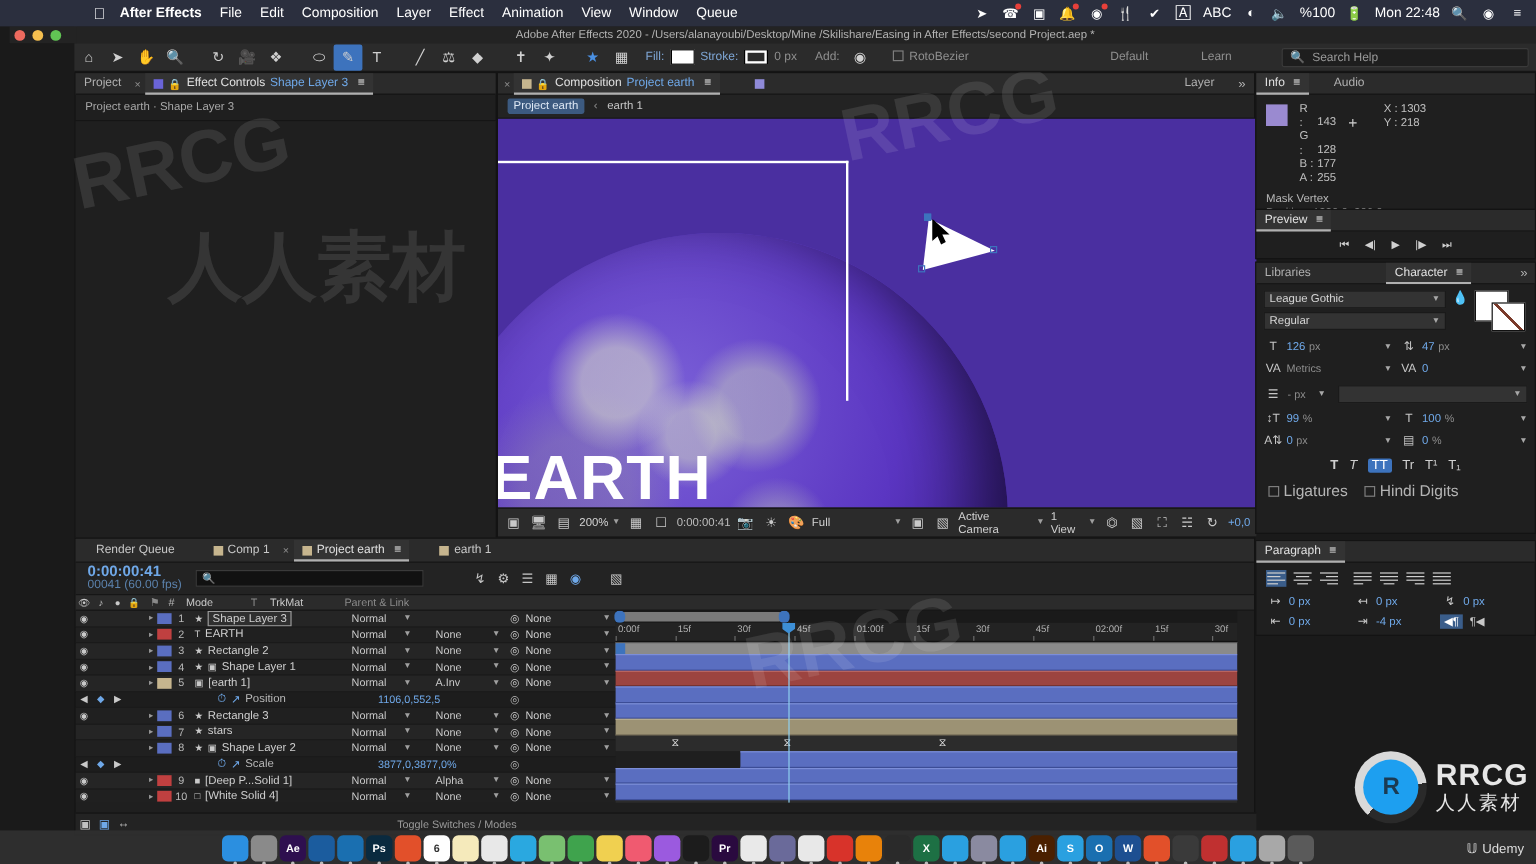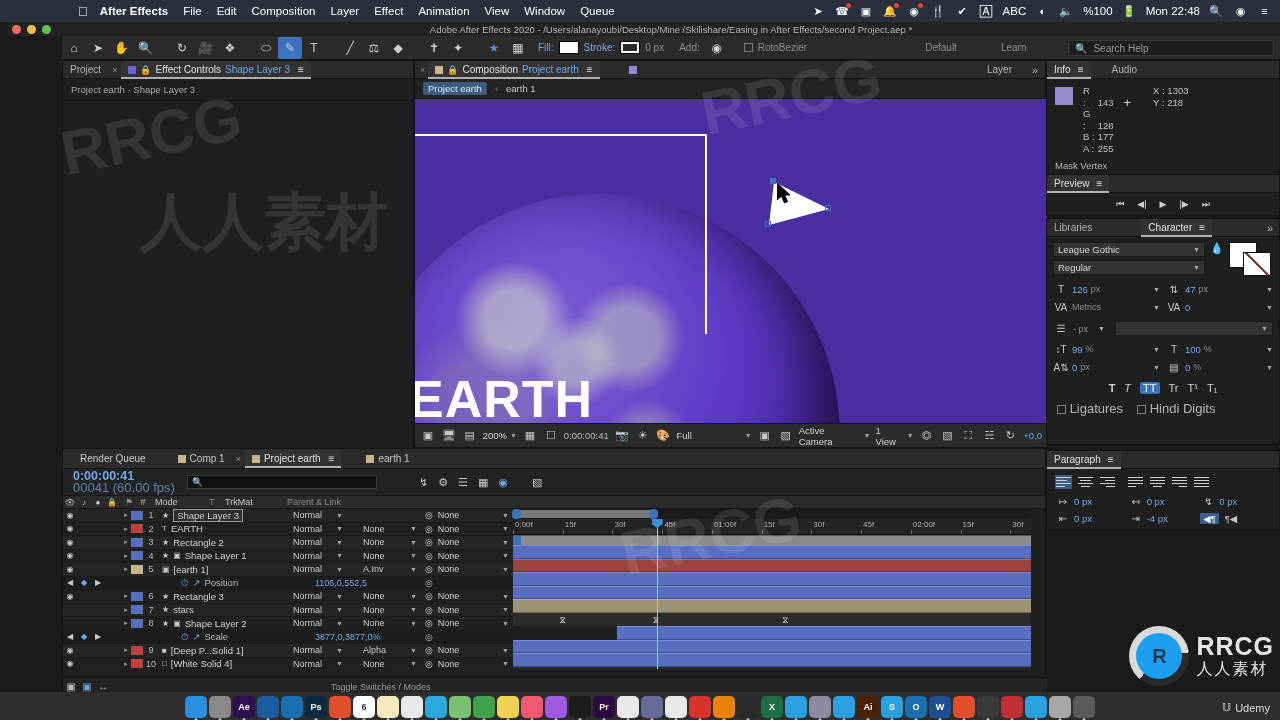--- a/index.html
+++ b/index.html
@@ -143,21 +143,21 @@
   .albtn span { display:block; height:1.5px; background:#cfcfcf; }
   .pgrid { display:grid; grid-template-columns:repeat(3,1fr); gap:3px 2px; padding:3px 8px;}
   .pfield { display:flex; align-items:center; gap:3px; font-size:9.5px;}
 
   
   #timeline { left:62px; top:448px; width:984px; height:248px; background:#1f1f1f; }
   .tl-tabs { height:20px; background:#2b2b2b; display:flex; align-items:center;
     font-size:10px; border-bottom:1px solid #131313;}
   .tl-head { height:26px; display:flex; align-items:center; background:#232323; position:relative;}
   .tc { color:#6fa8e8; font-weight:bold; font-size:12.5px; margin-left:10px; line-height:12px;}
-  .tc small { display:block; font-size:13px; font-weight:normal; color:#5b82ad; }
+  .tc small { display:block; font-size:10px; font-weight:normal; color:#5b82ad; }
   .tl-search { width:190px; height:14px; background:#111; border:1px solid #3a3a3a;
     margin-left:12px; display:flex; align-items:center; padding-left:4px; color:#888; font-size:9px;}
   .tl-headicons { display:flex; gap:10px; margin-left:42px; color:#c5c5c5; font-size:11px;}
   .colhead { height:14px; background:#2b2b2b; display:flex; align-items:center;
     font-size:9px; color:#8a8a8a; border-top:1px solid #161616; border-bottom:1px solid #161616;}
   .rowarea { position:relative; height:160px; overflow:hidden;}
   .lrow { display:flex; align-items:center; height:13.5px; font-size:9.5px; color:#cfcfcf;
     border-bottom:1px solid #1a1a1a; background:#252525;}
   .lrow.alt { background:#202020; }
   .lrow.prop { background:#1d1d1d; color:#b8b8b8;}
@@ -466,21 +466,21 @@
       <span>|▶</span>
       <span>⏭</span>
     </div>
   </div>
 
   <div class="panel rcol" id="charpanel">
     <div class="ptabs">
       <div class="ptab">
         <span>Libraries</span>
       </div>
-      <div class="ptab sel" style="margin-left:42px">
+      <div class="ptab sel" style="margin-left:56px">
         <span>Character</span>
         <span style="margin-left:3px">≡</span>
       </div>
       <span style="position:absolute;right:6px;font-size:11px;color:#b0b0b0">»</span>
     </div>
     <div class="charbody">
       <div style="display:flex; gap:5px;">
         <div style="flex:1">
           <div class="fld">
             <span>League Gothic</span>

